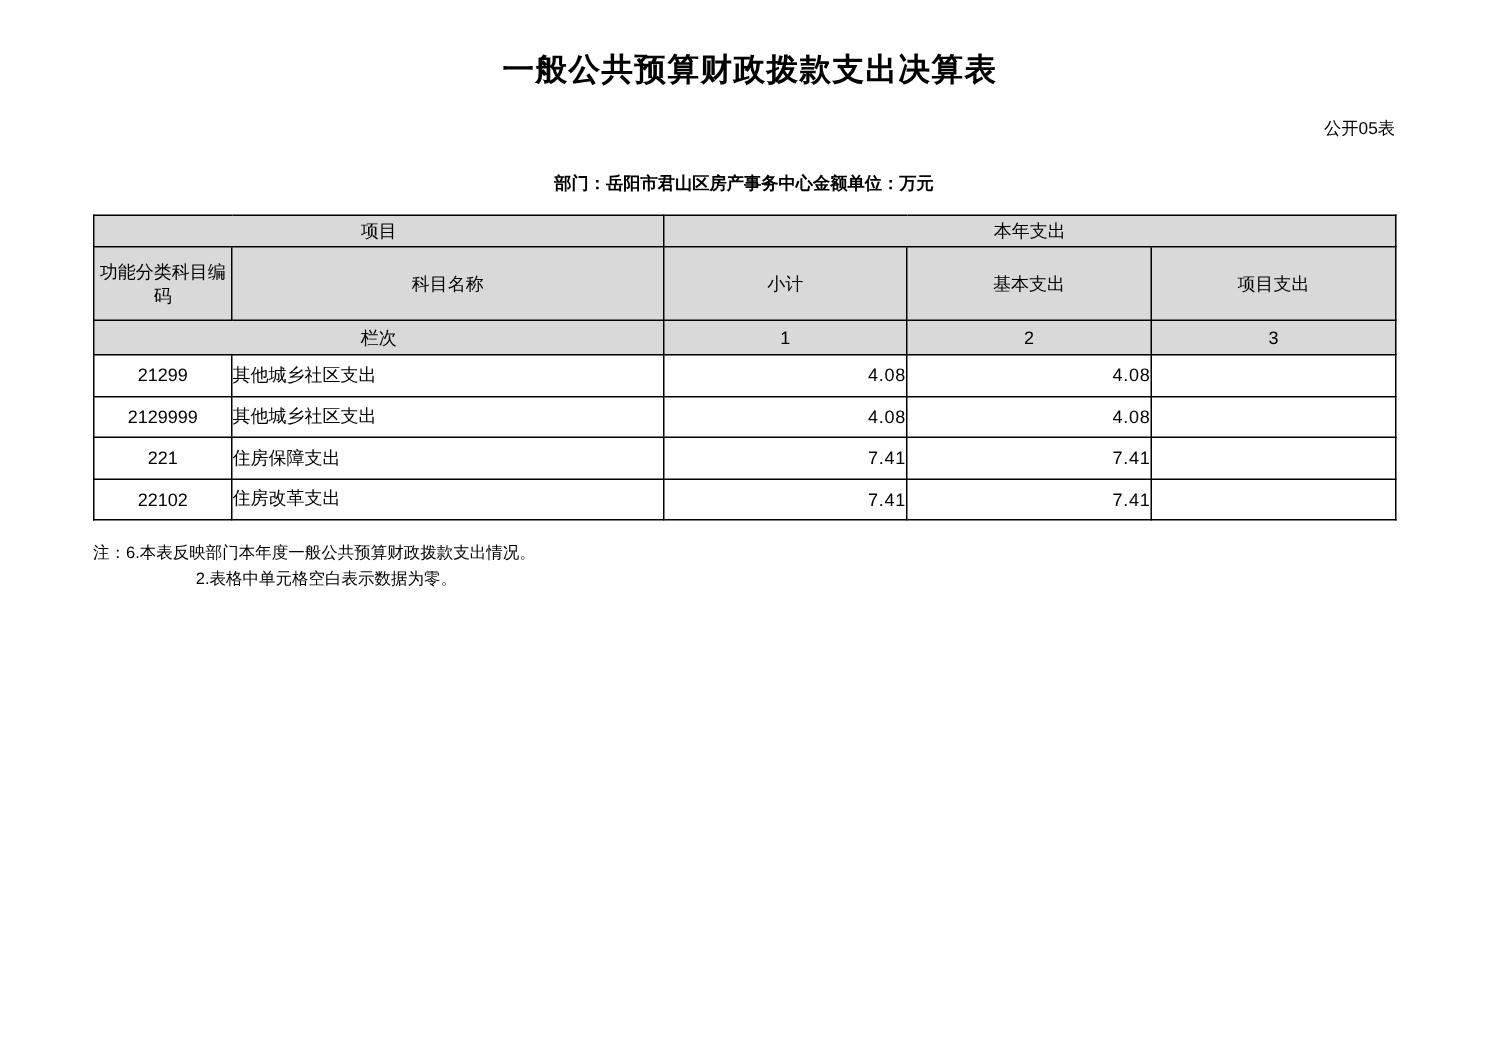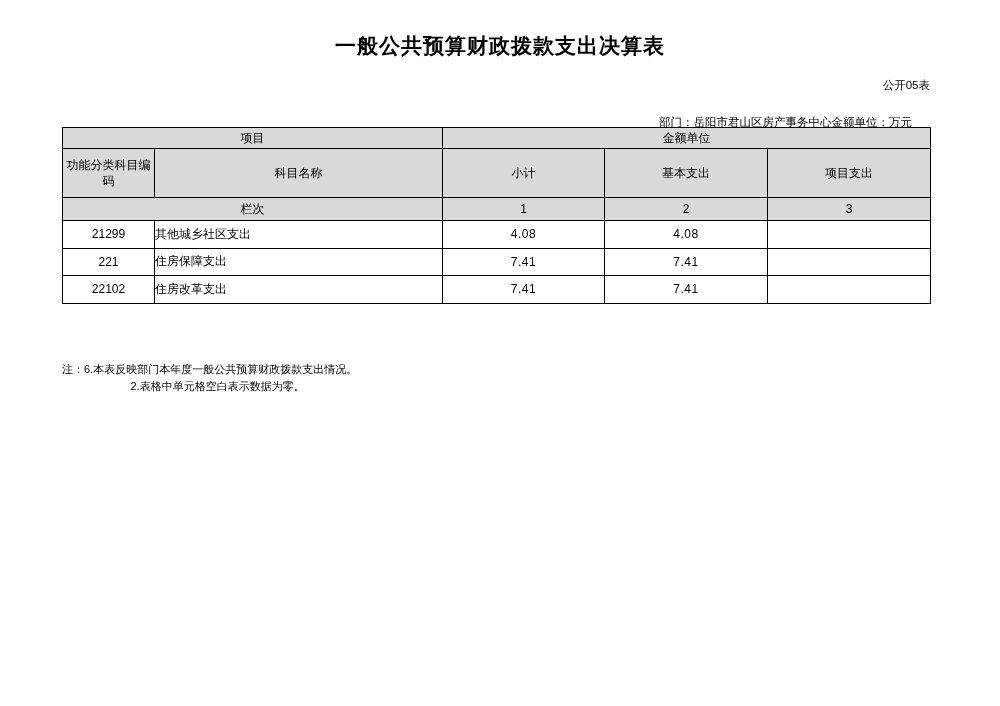--- a/index.html
+++ b/index.html
@@ -31,31 +31,32 @@
   .form-code {
     position: absolute;
     right: 70px;
     top: 46px;
     font-size: 11.5px;
     font-family: "Liberation Sans", "DejaVu Sans", sans-serif;
   }
   .meta-row {
     position: absolute;
     left: 62px;
-    right: 88px;
+    right: 70px;
     top: 83px;
     font-size: 11.5px;
     display: flex;
-    justify-content: flex-end;
+    justify-content: center;
     font-family: "Liberation Sans", "DejaVu Sans", sans-serif;
+    font-weight: bold;
   }
   .table-wrap {
     position: absolute;
     left: 62px;
-    top: 95px;
+    top: 111px;
     width: 868px;
   }
   table.sheet {
     border-collapse: collapse;
     width: 868px;
     table-layout: fixed;
   }
   table.sheet td, table.sheet th {
     border: 1px solid #000000;
     font-weight: normal;
@@ -76,21 +77,21 @@
     height: 26.5px;
     font-size: 12px;
   }
   .cell-name {
     text-align: left;
     padding-left: 10px;
     height: 26.5px;
     font-size: 12px;
   }
   .cell-num {
-    text-align: center;
+    text-align: right;
     padding-right: 14px;
     height: 26.5px;
     font-size: 12px;
     font-family: "Liberation Serif", "DejaVu Serif", serif;
     letter-spacing: 0.5px;
   }
   .notes {
     position: absolute;
     left: 62px;
     top: 329px;
@@ -124,40 +125,47 @@
       <colgroup>
         <col class="col-a">
           <col class="col-b">
           <col class="col-c">
           <col class="col-d">
           <col class="col-e">
       </colgroup>
       <tbody>
         <tr>
           <td class="hdr hdr-top" colspan="2">项目</td>
-          <td class="hdr hdr-top" colspan="3">金额单位</td>
+          <td class="hdr hdr-top" colspan="3">本年支出</td>
         </tr>
         <tr>
           <td class="hdr hdr-mid">
             <span>功能分类科目编码</span>
           </td>
           <td class="hdr hdr-mid">科目名称</td>
           <td class="hdr hdr-mid">小计</td>
           <td class="hdr hdr-mid">基本支出</td>
           <td class="hdr hdr-mid">项目支出</td>
         </tr>
         <tr>
           <td class="hdr hdr-lan" colspan="2">栏次</td>
           <td class="hdr hdr-lan">1</td>
           <td class="hdr hdr-lan">2</td>
           <td class="hdr hdr-lan">3</td>
         </tr>
 
         <tr>
           <td class="cell-code">21299</td>
+          <td class="cell-name">其他城乡社区支出</td>
+          <td class="cell-num">4.08</td>
+          <td class="cell-num">4.08</td>
+          <td class="cell-num"></td>
+        </tr>
+        <tr>
+          <td class="cell-code">2129999</td>
           <td class="cell-name">其他城乡社区支出</td>
           <td class="cell-num">4.08</td>
           <td class="cell-num">4.08</td>
           <td class="cell-num"></td>
         </tr>
         <tr>
           <td class="cell-code">221</td>
           <td class="cell-name">住房保障支出</td>
           <td class="cell-num">7.41</td>
           <td class="cell-num">7.41</td>

